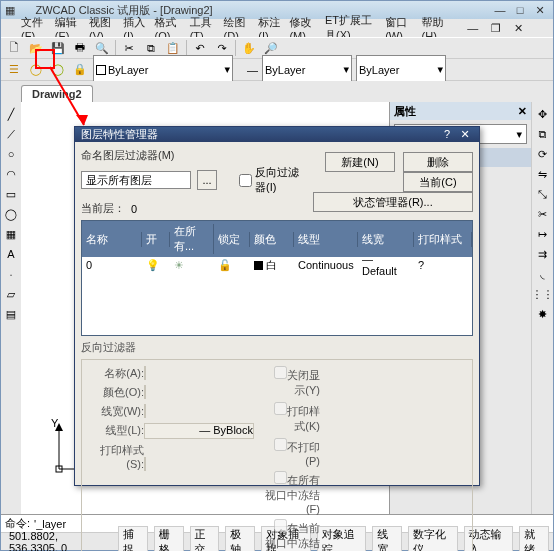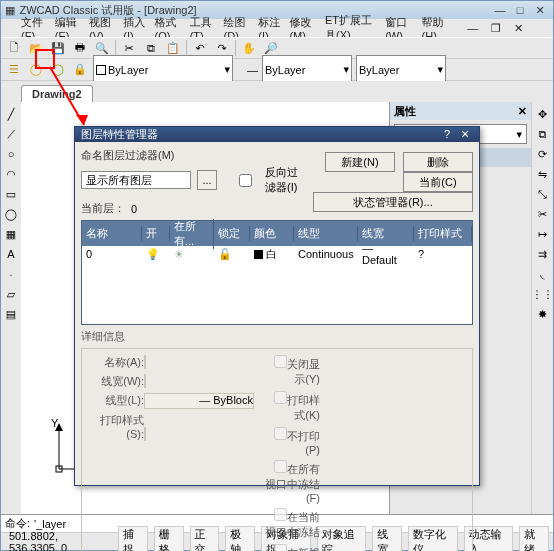--- a/index.html
+++ b/index.html
@@ -37,42 +37,42 @@
 
 .dialog{position:absolute;left:74px;top:126px;width:406px;height:360px;background:#eceae4;border:1px solid #2a3f6a;box-shadow:2px 2px 6px rgba(0,0,0,.4);display:flex;flex-direction:column;z-index:10}
 .dlgtitle{height:22px;background:linear-gradient(#3a5a8a,#2a3f6a);color:#fff;display:flex;align-items:center;padding:0 6px}
 .dlgtitle .spacer{flex:1}
 .dlgtitle .wc{width:16px;height:14px;text-align:center;cursor:pointer;color:#fff;margin-left:2px}
 .dlgbody{flex:1;padding:6px;display:flex;flex-direction:column;gap:4px}
 .dlgrow{display:flex;align-items:center;gap:6px}
 .dlglbl{color:#333}
 .dlginput{height:18px;background:#fff;border:1px solid #888;padding:0 4px}
 .dlgbtn{height:20px;min-width:70px;background:#efede6;border:1px solid #888;padding:0 8px;cursor:pointer;display:inline-flex;align-items:center;justify-content:center}
-.dlgcb{display:flex;align-items:center;gap:13px}
+.dlgcb{display:flex;align-items:center;gap:3px}
 .dlgright{margin-left:auto;display:flex;flex-direction:column;gap:0;align-items:flex-end}
 .dlgright .rrow{display:flex;gap:8px}
 .layertbl{flex:0 0 auto;border:1px solid #4a627f}
-.lthdr{display:flex;background:#5f7ba0;color:#fff;height:25px;align-items:center}
+.lthdr{display:flex;background:#5f7ba0;color:#fff;height:36px;align-items:center}
 .lthdr div{padding:0 4px;border-right:1px solid #48607f}
 .ltrow{display:flex;background:#fff;height:16px;align-items:center}
 .ltrow div{padding:0 4px}
 .ltbody{background:#fff;height:78px}
 .detail{border:1px solid #c8c4b8;padding:6px;display:flex;gap:10px}
 .detail .col{display:flex;flex-direction:column;gap:4px}
 .detail label{display:inline-block;width:56px;text-align:right;color:#555}
 .detail .ro{width:110px;height:16px;background:#f0eee7;border:1px solid #c8c4b8}
 .sep{width:1px;height:16px;background:#bbb}
 </style>
 </head>
 <body>
 
 <div class="app">
   <div class="titlebar">
     <span>▦</span>
-    <span style="margin-left:4px">ZWCAD Classic 试用版 - [Drawing2]</span>
+    <span style="margin-left:20px">ZWCAD Classic 试用版 - [Drawing2]</span>
     <span class="spacer"></span>
     <span class="winbtn">—</span>
     <span class="winbtn">□</span>
     <span class="winbtn">✕</span>
   </div>
 
   <div class="menubar">
     <span>文件(F)</span>
     <span>编辑(E)</span>
     <span>视图(V)</span>
@@ -273,24 +273,25 @@
           <div style="width:44px;color:#8a8">☀</div>
           <div style="width:36px">🔓</div>
           <div style="width:44px"><span style="display:inline-block;width:9px;height:9px;background:#000;border:1px solid #000;vertical-align:middle"></span> <span>白</span></div>
           <div style="width:64px">Continuous</div>
           <div style="width:56px">— Default</div>
           <div style="flex:1">?</div>
         </div>
       </div>
     </div>
 
-    <div style="color:#555">详细信息</div>
+    <div style="color:#555">反向过滤器</div>
     <div class="detail">
       <div class="col">
         <div><label>名称(A):</label><span class="ro"></span></div>
+        <div><label>颜色(O):</label><span class="ro"></span></div>
         <div><label>线宽(W):</label><span class="ro"></span></div>
         <div><label>线型(L):</label><span class="ro" style="text-align:right;display:inline-block">— <span>ByBlock</span></span></div>
         <div><label>打印样式(S):</label><span class="ro"></span></div>
       </div>
       <div class="col" style="color:#999">
         <label class="dlgcb"><input type="checkbox" disabled="" style=""><span>关闭显示(Y)</span></label>
         <label class="dlgcb"><input type="checkbox" disabled="" style=""><span>打印样式(K)</span></label>
         <label class="dlgcb"><input type="checkbox" disabled="" style=""><span>不打印(P)</span></label>
         <label class="dlgcb"><input type="checkbox" disabled="" style=""><span>在所有视口中冻结(F)</span></label>
         <label class="dlgcb"><input type="checkbox" disabled="" style=""><span>在当前视口中冻结</span></label>

